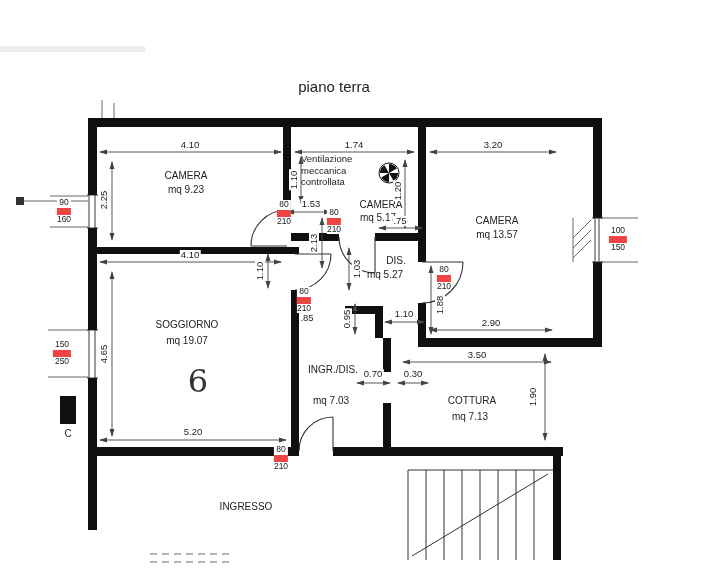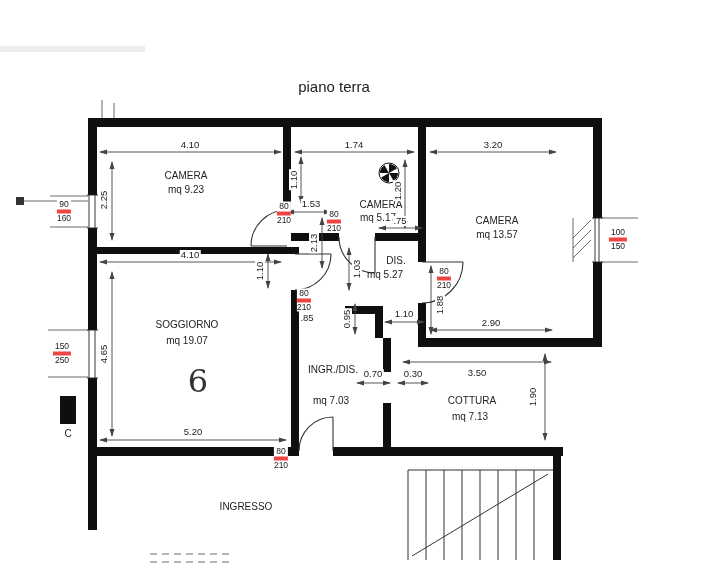--- a/index.html
+++ b/index.html
@@ -5,21 +5,21 @@
   html,body{margin:0;padding:0;background:#fff;}
   body{width:721px;height:573px;overflow:hidden;font-family:"Liberation Sans",sans-serif;color:#1a1a1a;}
   .stage{position:relative;width:721px;height:573px;background:#fff;}
   .stage svg{position:absolute;left:0;top:0;}
   .lbl{position:absolute;transform:translate(-50%,-50%);font-size:10px;white-space:nowrap;color:#222;}
   .area{font-size:10px;}
   .title{font-size:15px;color:#222;}
   .dim{position:absolute;transform:translate(-50%,-50%);font-size:9.5px;white-space:nowrap;color:#222;background:#fff;padding:0 1px;line-height:10px;}
   .rot{transform:translate(-50%,-50%) rotate(-90deg);}
   .frac{position:absolute;transform:translate(-50%,-50%);display:flex;flex-direction:column;align-items:center;font-size:8.5px;line-height:9.5px;color:#222;background:#fff;}
-  .frac .top{border-bottom:4px solid #ef4444;padding:0 2px;}
+  .frac .top{border-bottom:7px solid #ef4444;padding:0 2px;}
   .big-num{font-family:"DejaVu Serif",serif;font-size:32px;color:#333;}
   .vmc{position:absolute;font-size:9.5px;line-height:11.5px;color:#222;}
   .c-lbl{font-size:10px;}
 </style>
 </head>
 <body>
 
 <div class="stage">
 
   <svg width="721" height="573" viewBox="0 0 721 573">
@@ -151,20 +151,25 @@
         <path d="M0,0 L9,0 A9,9 0 0 1 4.5,7.79 Z" transform="rotate(270)"></path>
       </g>
     </g>
   </svg>
 
   <div class="lbl title" style="left:334px;top:86px">piano terra</div>
 
   <div class="lbl" style="left:186px;top:175px">CAMERA</div>
   <div class="lbl area" style="left:186px;top:189px">mq 9.23</div>
 
+  <div class="vmc" style="left:301px;top:153px">
+    <div>Ventilazione</div>
+    <div>meccanica</div>
+    <div>controllata</div>
+  </div>
 
   <div class="lbl" style="left:381px;top:204px">CAMERA</div>
   <div class="lbl area" style="left:378px;top:217px">mq 5.17</div>
 
   <div class="lbl" style="left:497px;top:220px">CAMERA</div>
   <div class="lbl area" style="left:497px;top:234px">mq 13.57</div>
 
   <div class="lbl" style="left:396px;top:260px">DIS.</div>
   <div class="lbl area" style="left:385px;top:274px">mq 5.27</div>
 
@@ -186,21 +191,21 @@
   <div class="dim" style="left:354px;top:145px">1.74</div>
   <div class="dim" style="left:493px;top:145px">3.20</div>
   <div class="dim" style="left:311px;top:204px">1.53</div>
   <div class="dim" style="left:400px;top:221px">.75</div>
   <div class="dim" style="left:491px;top:323px">2.90</div>
   <div class="dim" style="left:190px;top:255px">4.10</div>
   <div class="dim" style="left:193px;top:432px">5.20</div>
   <div class="dim" style="left:404px;top:314px">1.10</div>
   <div class="dim" style="left:373px;top:374px">0.70</div>
   <div class="dim" style="left:413px;top:374px">0.30</div>
-  <div class="dim" style="left:477px;top:373px">3.50</div>
+  <div class="dim" style="left:477px;top:355px">3.50</div>
   <div class="dim" style="left:307px;top:318px">.85</div>
 
   <div class="dim rot" style="left:104px;top:200px">2.25</div>
   <div class="dim rot" style="left:294px;top:180px">1.10</div>
   <div class="dim rot" style="left:398px;top:191px">1.20</div>
   <div class="dim rot" style="left:440px;top:305px">1.88</div>
   <div class="dim rot" style="left:260px;top:271px">1.10</div>
   <div class="dim rot" style="left:104px;top:354px">4.65</div>
   <div class="dim rot" style="left:314px;top:243px">2.13</div>
   <div class="dim rot" style="left:357px;top:269px">1.03</div>

